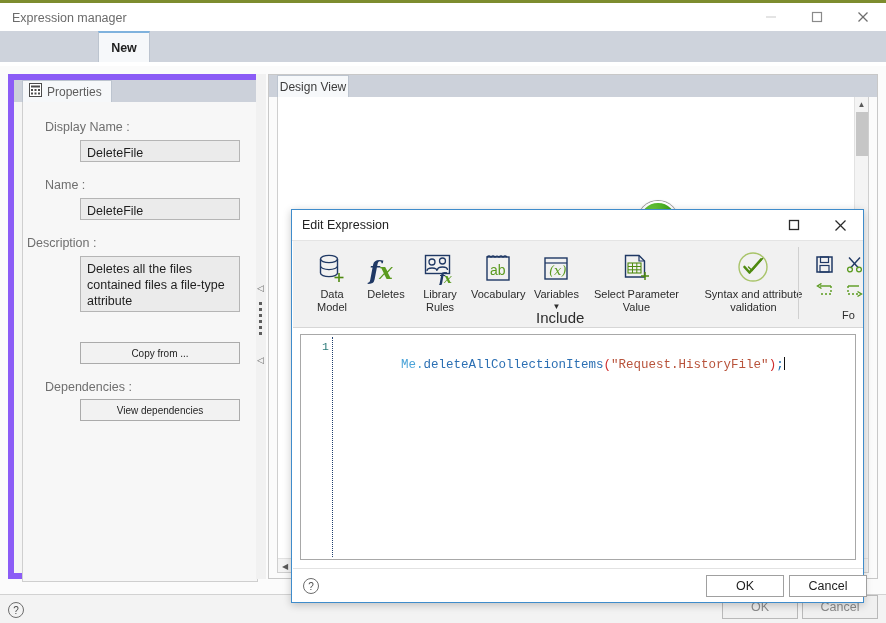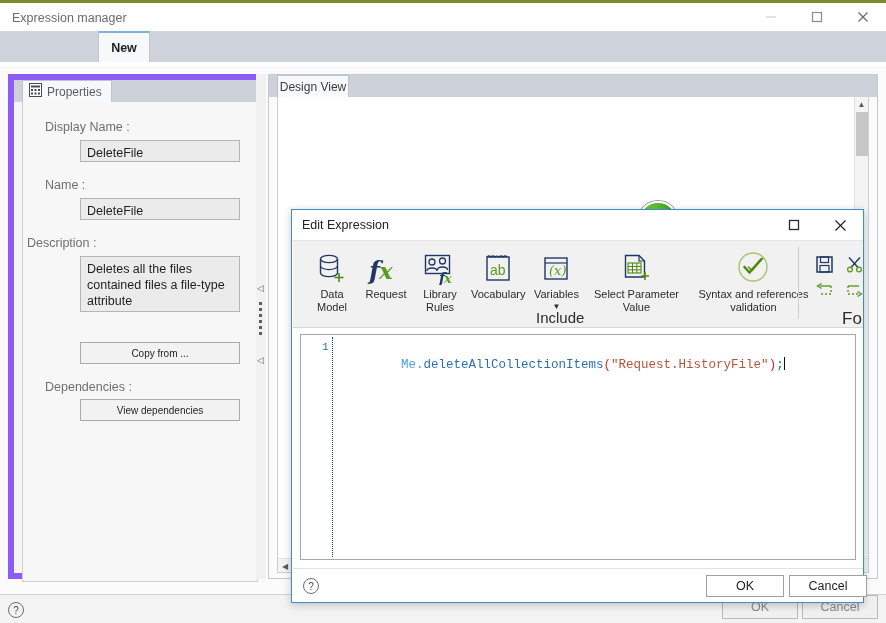--- a/index.html
+++ b/index.html
@@ -97,21 +97,21 @@
 
   .ribbon{position:absolute;left:1px;top:31px;width:570px;height:87px;background:#f1f1f1;border-bottom:1px solid #d6d6d6;box-sizing:border-box;}
   .rb-group{position:absolute;top:4px;height:80px;display:flex;}
   .rb-item{width:auto;min-width:54px;display:flex;flex-direction:column;align-items:center;padding:0 4px;box-sizing:border-box;}
   .rb-ico{height:40px;display:flex;align-items:flex-end;justify-content:center;}
   .rb-lab{font-size:11px;line-height:12.5px;color:#2c2c2c;text-align:center;margin-top:3px;white-space:pre-line;}
   .rb-caret{font-size:8px;color:#2c2c2c;line-height:9px;margin-top:1px;}
   .rb-sub{font-size:15px;color:#2c2c2c;margin-top:2px;}
   .rb-sep{position:absolute;top:6px;width:1px;height:72px;background:#d0d0d0;}
   .rb-small{position:absolute;width:26px;height:22px;display:flex;align-items:center;justify-content:center;}
-  .rb-fo{position:absolute;font-size:17px;color:#2c2c2c;}
+  .rb-fo{position:absolute;font-size:11px;color:#2c2c2c;}
 
   .editor{position:absolute;left:8px;top:124px;width:556px;height:226px;background:#ffffff;border:1px solid #a8a8a8;box-sizing:border-box;}
   .gutter{position:absolute;left:0;top:0;width:32px;height:100%;background:#ffffff;}
   .gutter .ln{position:absolute;right:4px;top:5px;font-family:"Liberation Mono",monospace;font-size:11.5px;color:#2b7a78;}
   .gutter .vline{position:absolute;left:31px;top:2px;width:0;height:220px;border-left:1px dotted #1f3f6e;}
   .code{position:absolute;left:40px;top:5px;font-family:"Liberation Mono",monospace;font-size:12.5px;line-height:17px;white-space:pre;}
   .c-me{color:#4aa3d8;}
   .c-dot{color:#4aa3d8;}
   .c-fn{color:#2b6fb3;}
   .c-paren{color:#cf2d2d;}
@@ -306,21 +306,21 @@
 Model</div>
         </div>
 
         <div class="rb-item">
           <div class="rb-ico">
             <svg width="38" height="32" viewBox="0 0 38 32">
               <text x="2" y="26" font-family="DejaVu Serif, serif" font-style="italic" font-weight="bold" font-size="25" fill="#1f3864">f</text>
               <text x="12" y="26" font-family="DejaVu Serif, serif" font-style="italic" font-weight="bold" font-size="23" fill="#5a9a1e">x</text>
             </svg>
           </div>
-          <div class="rb-lab">Request</div>
+          <div class="rb-lab">Deletes</div>
         </div>
 
         <div class="rb-item">
           <div class="rb-ico">
             <svg width="34" height="32" viewBox="0 0 34 32">
               <rect x="2.5" y="2.5" width="24" height="18" fill="none" stroke="#1f3864" stroke-width="1.4"></rect>
               <circle cx="9" cy="9" r="3" fill="none" stroke="#1f3864" stroke-width="1.3"></circle>
               <path d="M4 18 C4 14 14 14 14 18" fill="none" stroke="#1f3864" stroke-width="1.3"></path>
               <circle cx="19.5" cy="8" r="3" fill="none" stroke="#1f3864" stroke-width="1.3"></circle>
               <path d="M14.5 17 C14.5 13 24.5 13 24.5 17" fill="none" stroke="#1f3864" stroke-width="1.3"></path>
@@ -374,21 +374,21 @@
         </div>
 
         <div class="rb-item" style="min-width:128px;">
           <div class="rb-ico">
             <svg width="36" height="34" viewBox="0 0 36 34">
               <circle cx="18" cy="16" r="14" fill="none" stroke="#a9c46a" stroke-width="1.4"></circle>
               <path d="M9.5 16 L14.5 21.5 L26 8.5" fill="none" stroke="#4f8a10" stroke-width="2.6" stroke-linecap="round" stroke-linejoin="round"></path>
               <path d="M13.5 16 L17 19.5 L27.5 7.5" fill="none" stroke="#4f8a10" stroke-width="1.4" stroke-linecap="round"></path>
             </svg>
           </div>
-          <div class="rb-lab">Syntax and references
+          <div class="rb-lab">Syntax and attribute
 validation</div>
         </div>
       </div>
 
       <div class="rb-sub" style="position:absolute;left:243px;top:66px;">Include</div>
 
       <div class="rb-sep" style="left:505px;"></div>
 
       <div class="rb-small" style="left:518px;top:12px;">
         <svg width="17" height="17" viewBox="0 0 17 17">

